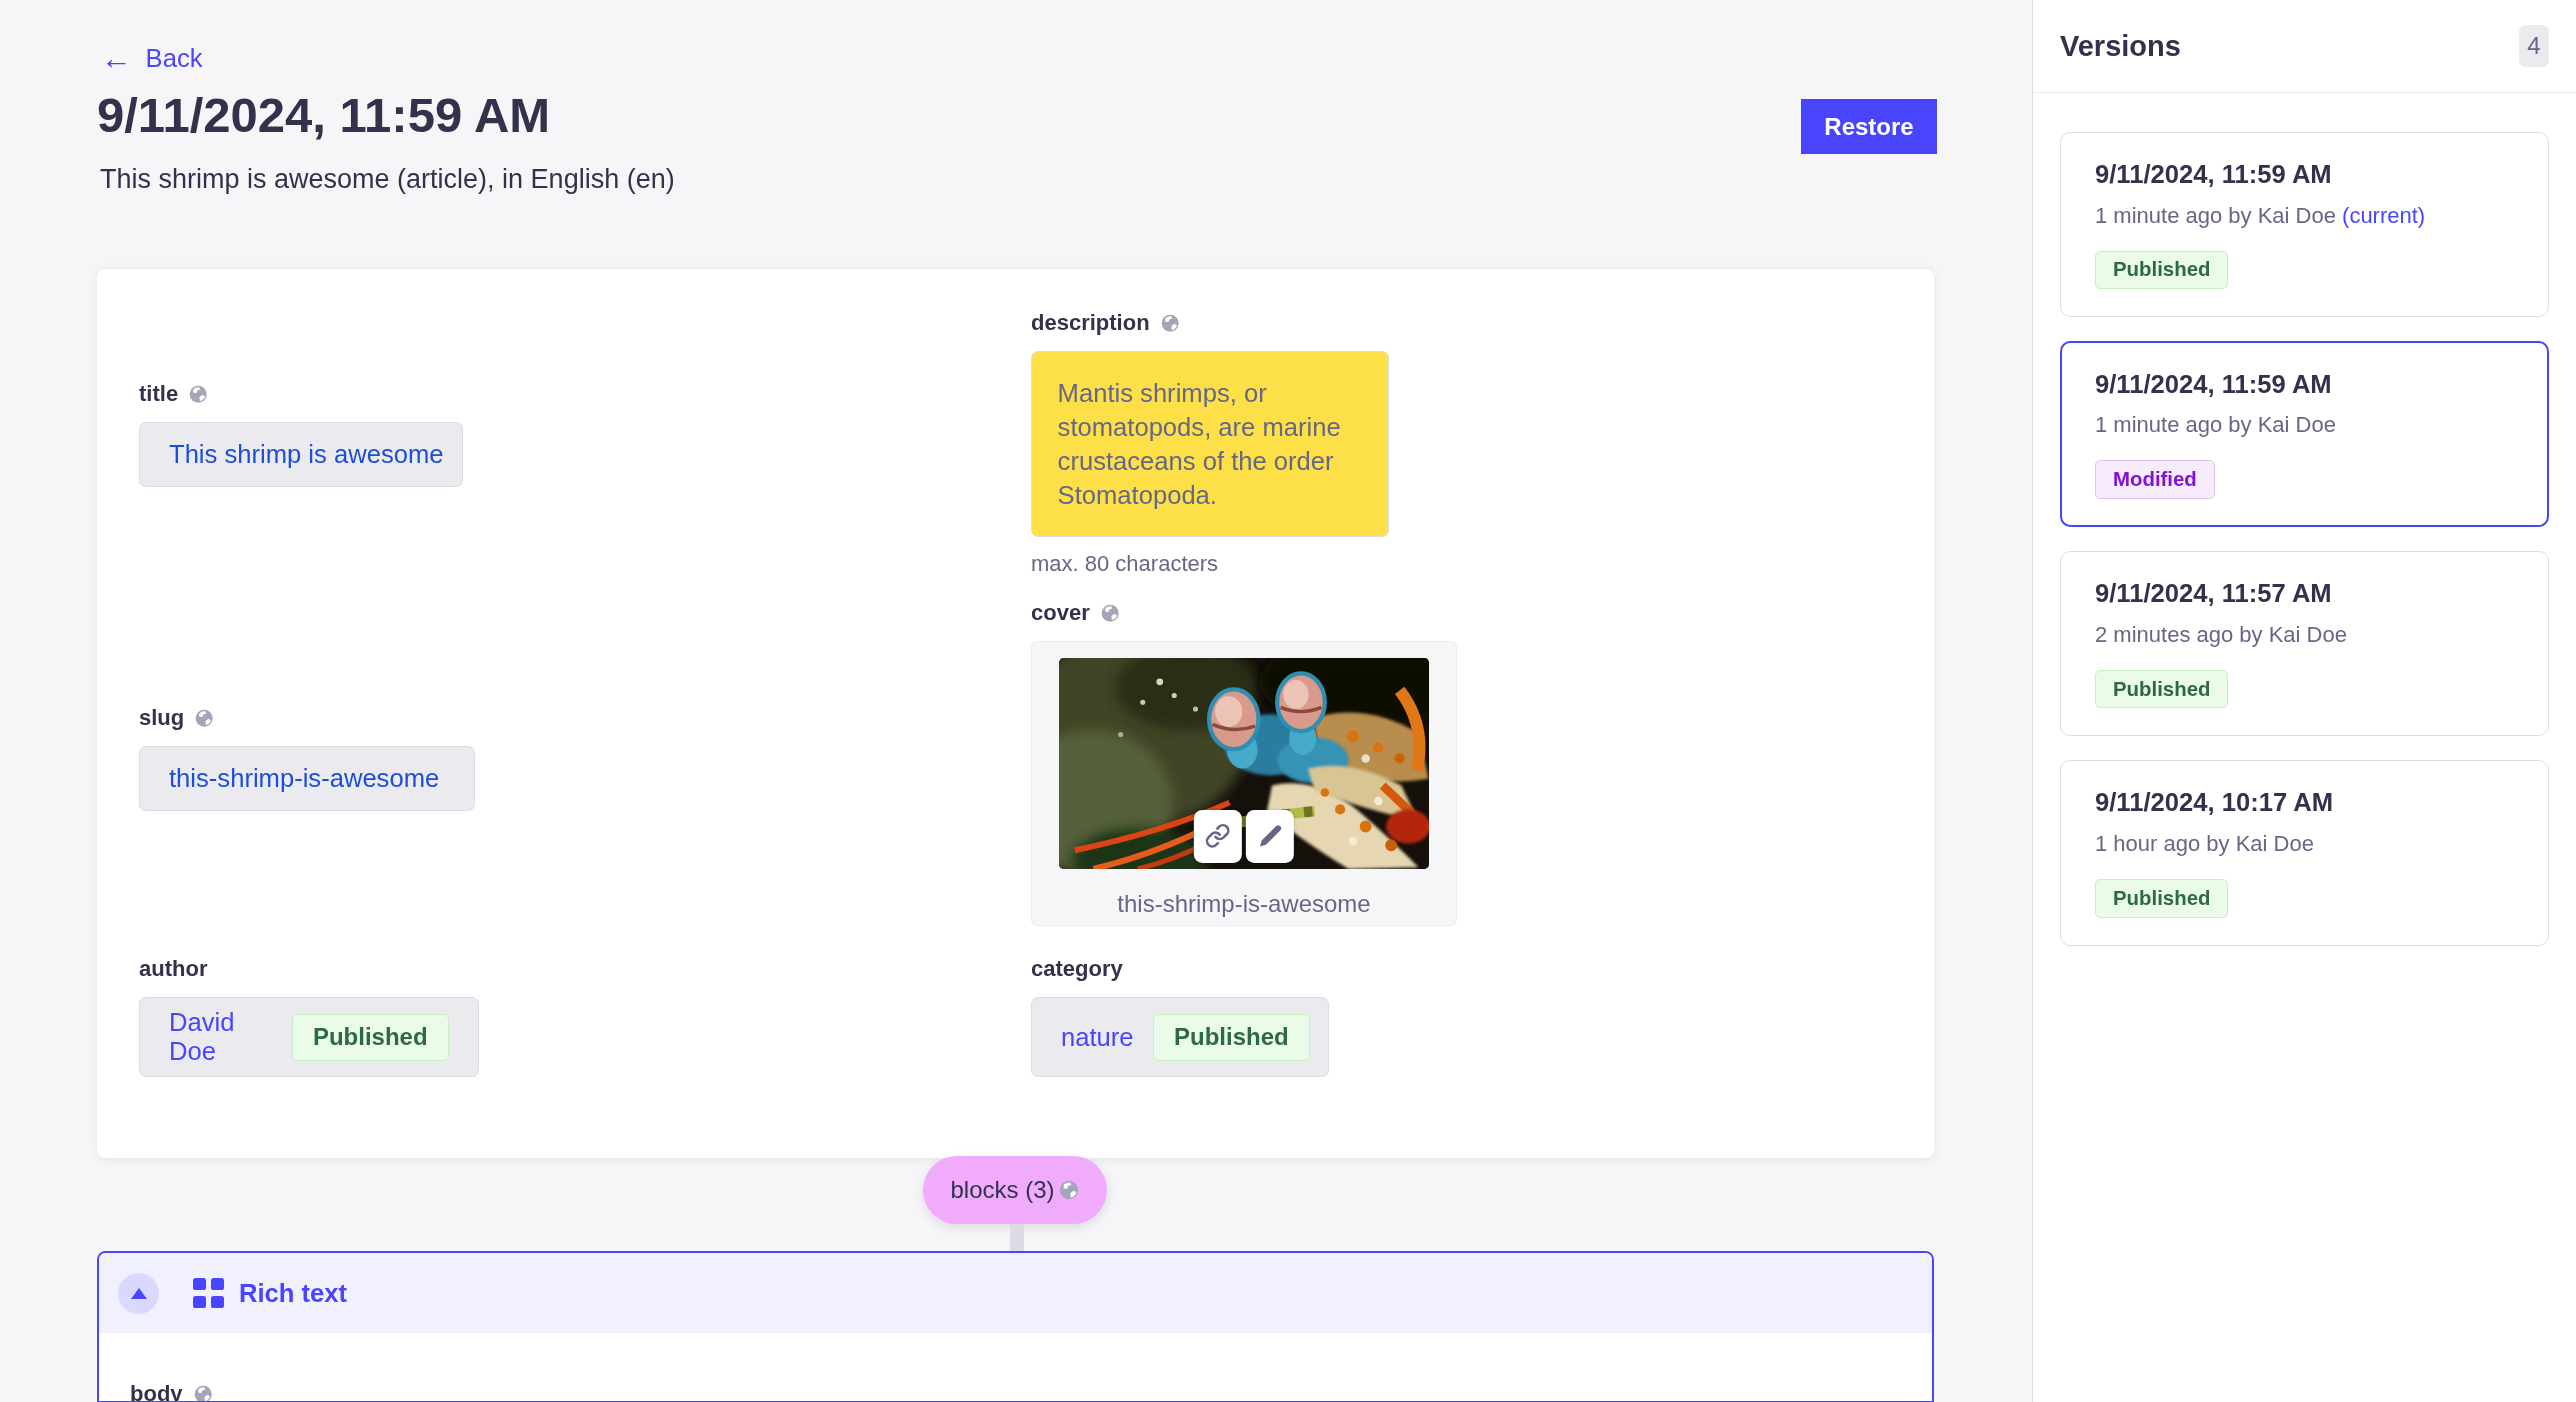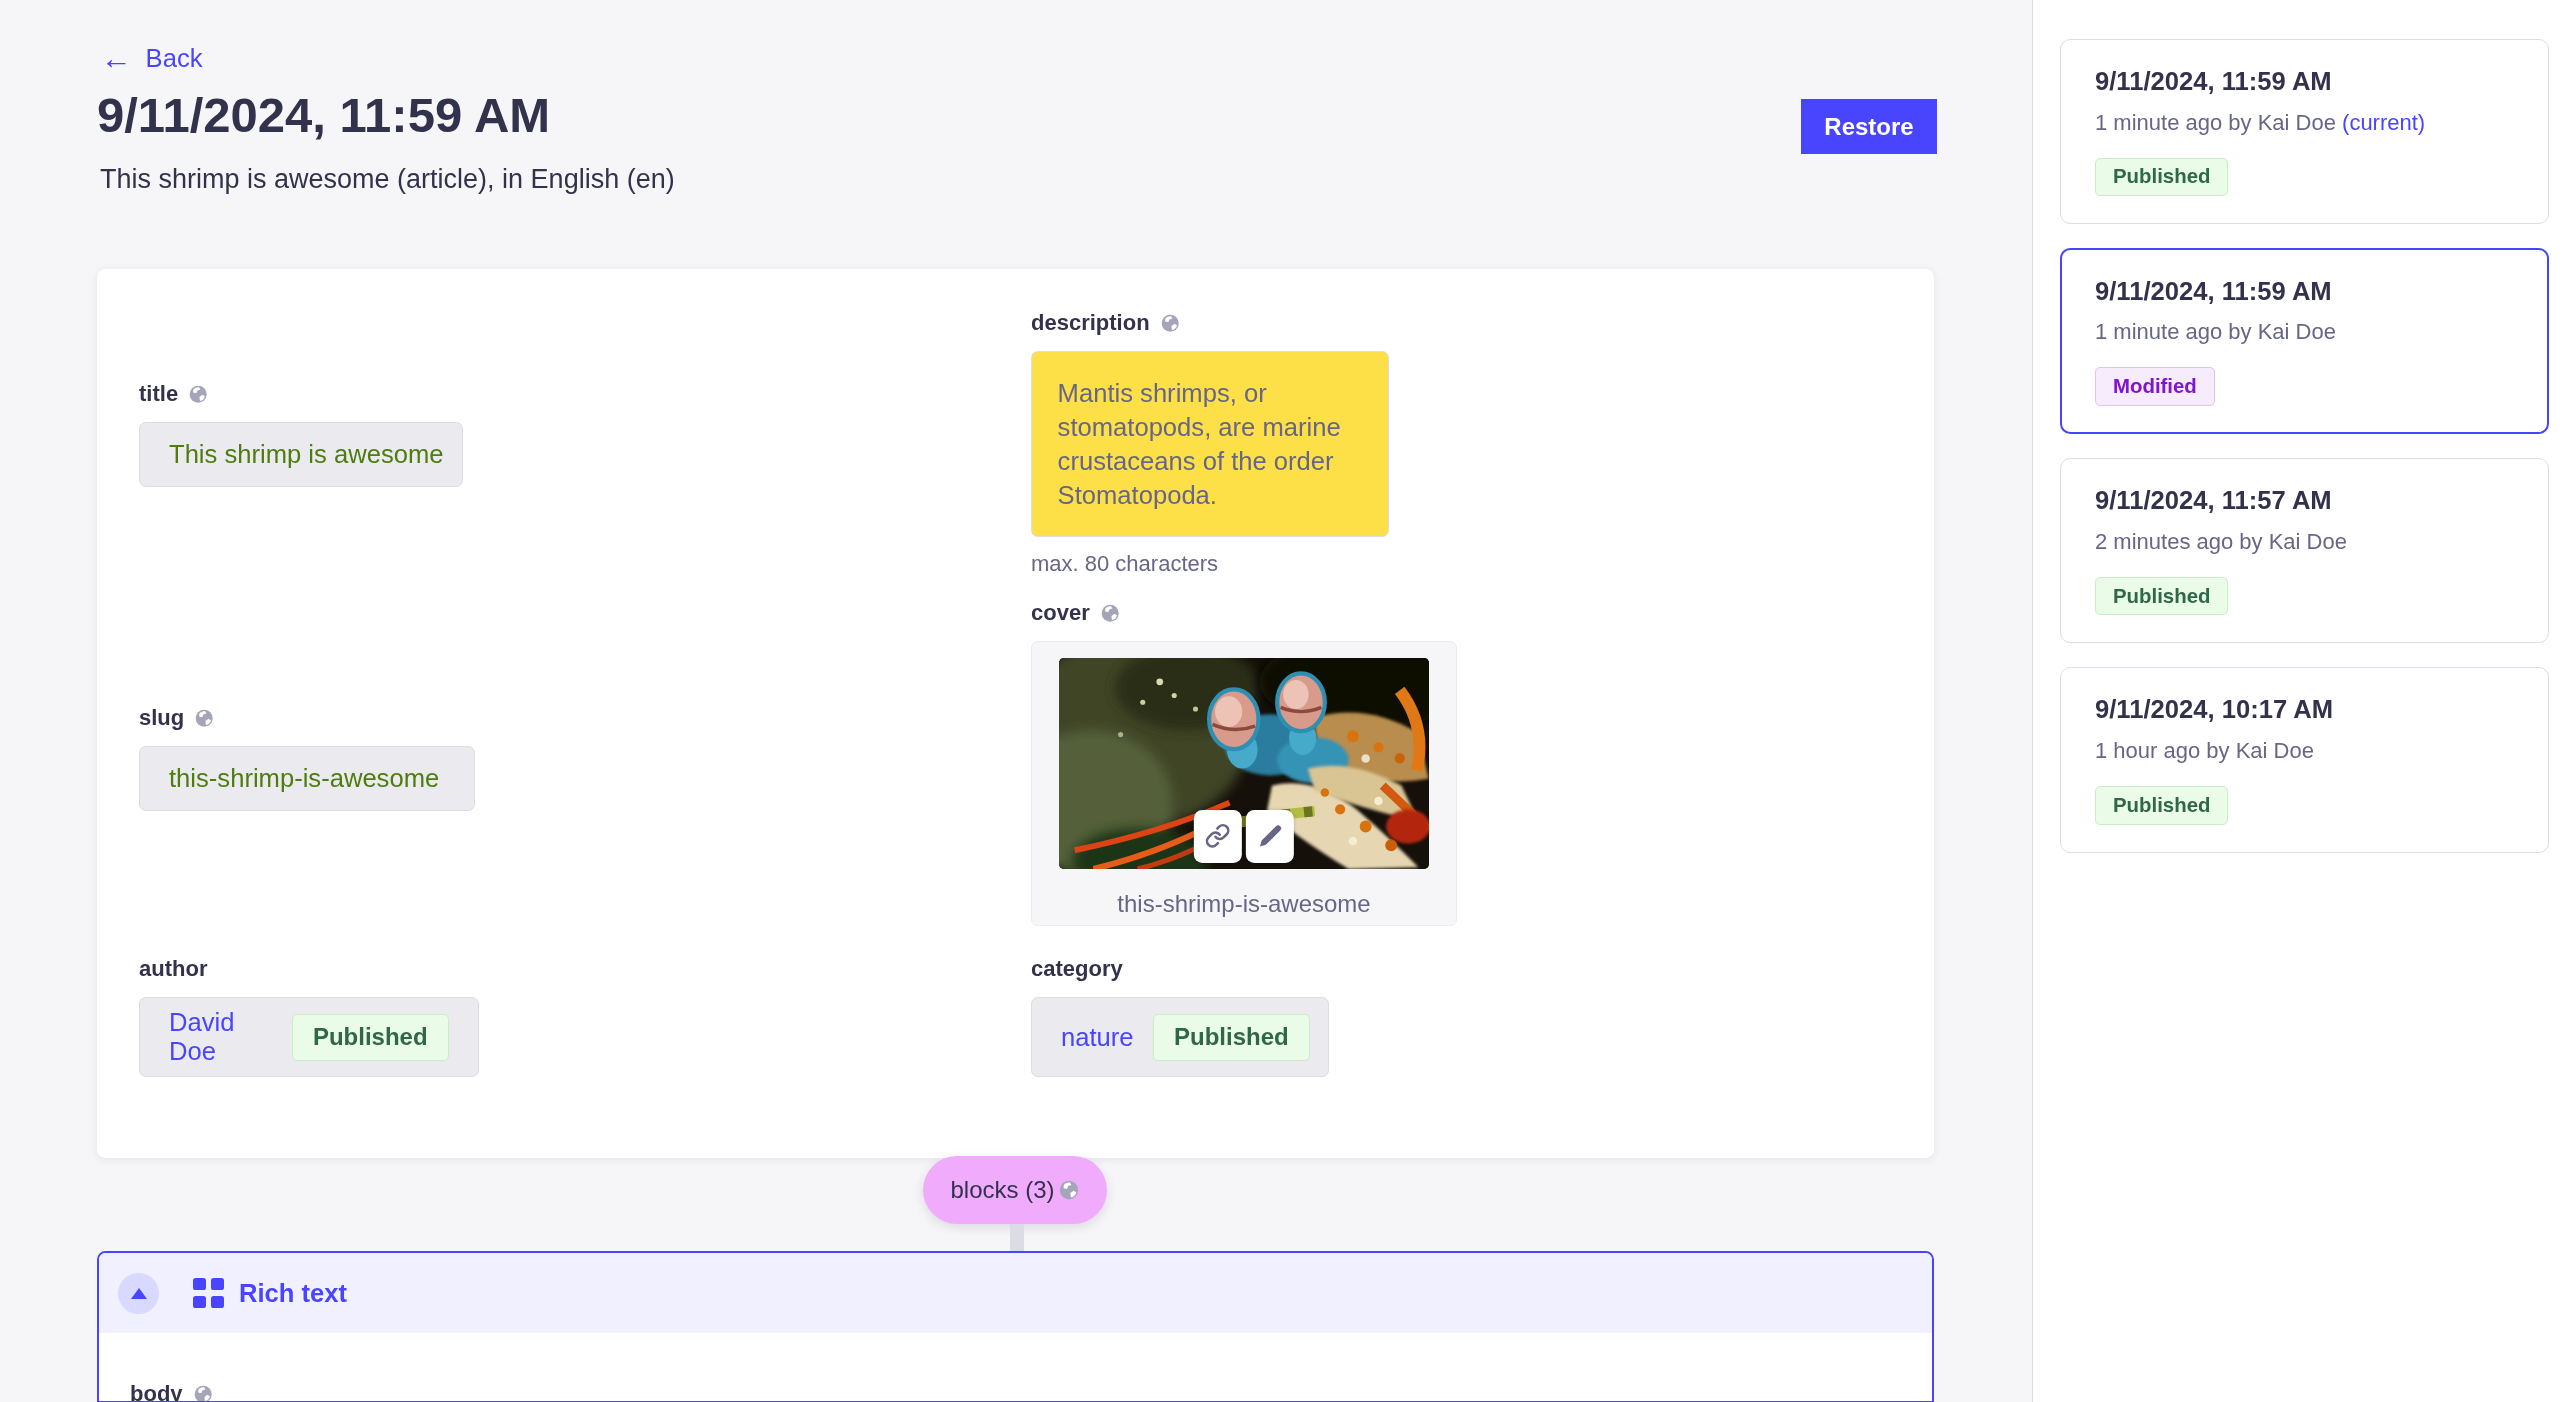--- a/index.html
+++ b/index.html
@@ -16,21 +16,21 @@
         color:#fff;border:none;border-radius:0;font-size:24px;font-weight:bold;cursor:pointer;
         font-family:inherit;}
 
   
   .form-card{position:absolute;left:97px;top:269px;width:1837px;height:889px;background:#fff;
         border-radius:8.5px;box-shadow:0 1.7px 8.5px rgba(33,33,52,.08);}
   .fgroup{position:absolute;}
   .flabel{display:flex;align-items:center;gap:10.2px;font-size:22px;font-weight:bold;color:#32324d;
         margin-bottom:15.3px;}
   .finput{box-sizing:border-box;height:65px;background:#eaeaef;border:1.7px solid #dcdce4;border-radius:6.8px;
-        display:flex;align-items:center;padding:0 29px;font-size:25.6px;color:#4d7c0f;
+        display:flex;align-items:center;padding:0 29px;font-size:25.6px;color:#1d4ed8;
         white-space:nowrap;overflow:hidden;}
   .ftextarea{box-sizing:border-box;width:358px;background:#fde047;border:1.7px solid #dcdce4;border-radius:6.8px;
         padding:24px 25.6px;font-size:25.6px;color:#666687;line-height:34px;min-height:175px;}
   .fhint{margin-top:13.6px;font-size:22px;color:#666687;}
   .relbox{box-sizing:border-box;height:80px;background:#eaeaef;border:1.7px solid #dcdce4;border-radius:6.8px;
         display:flex;align-items:center;padding:0 29px;gap:19px;}
   .rellink{font-size:25.6px;color:#4945ff;cursor:pointer;}
   .form-badge{font-size:24px;font-weight:bold;padding:8.5px 20.4px;border-radius:5.1px;}
   .badge-published{background:#eafbe7;border:1.7px solid #c6f0c2;color:#2f6846;}
   .badge-modified{background:#f6ecfc;border:1.7px solid #e0c1f4;color:#8312d1;}
@@ -261,20 +261,24 @@
       <div class="flabel">
         <span>body</span>
         <svg width="20.4" height="20.4" viewBox="0 0 24 24">
             <use href="#globe"></use>
           </svg>
       </div>
     </div>
   </div>
 
   <div class="sidebar">
+    <div class="sidebar-header">
+      <span class="versions-title">Versions</span>
+      <span class="count-badge">4</span>
+    </div>
     <div class="versions-list">
 
       <div class="version-card">
         <div class="vdate">9/11/2024, 11:59 AM</div>
         <div class="vmeta">
           <span>1 minute ago by Kai Doe</span>
           <span class="vcurrent">(current)</span>
         </div>
         <span class="vbadge badge-published">Published</span>
       </div>

